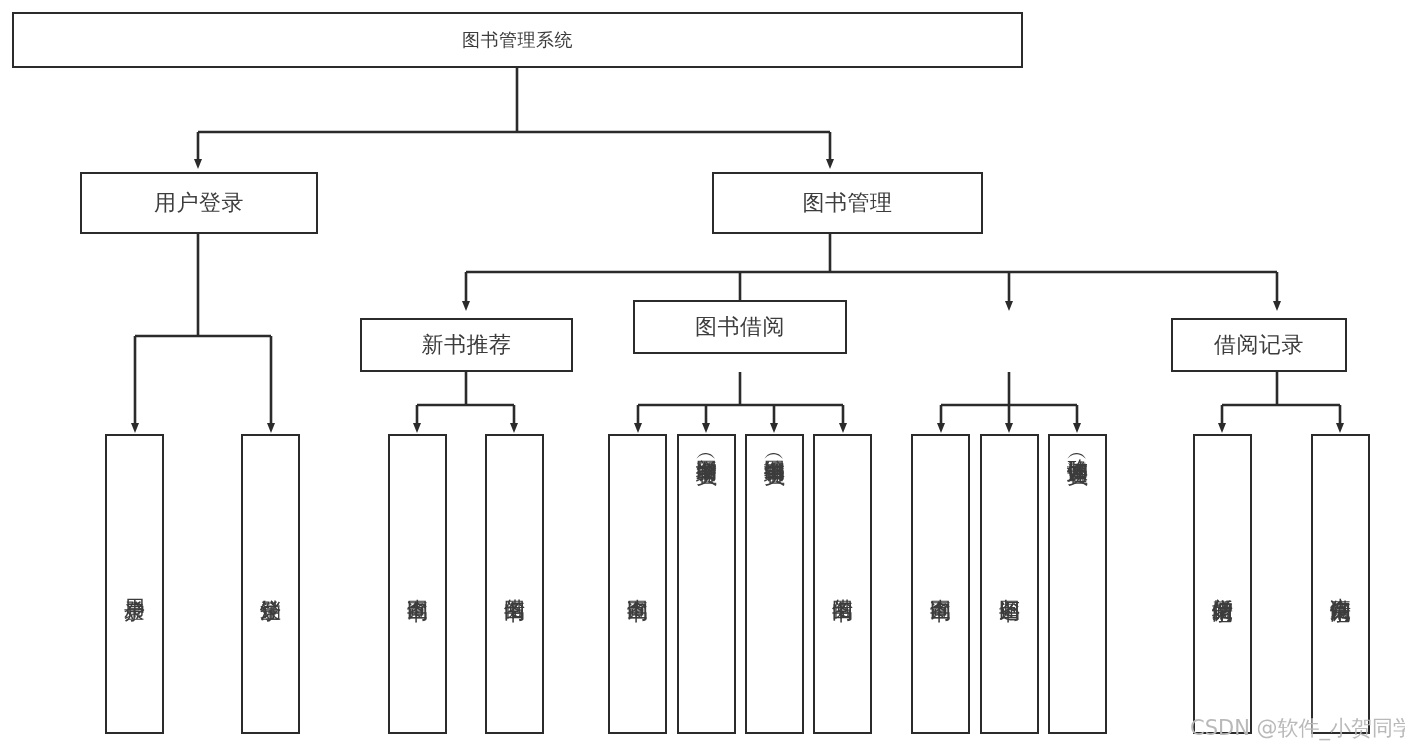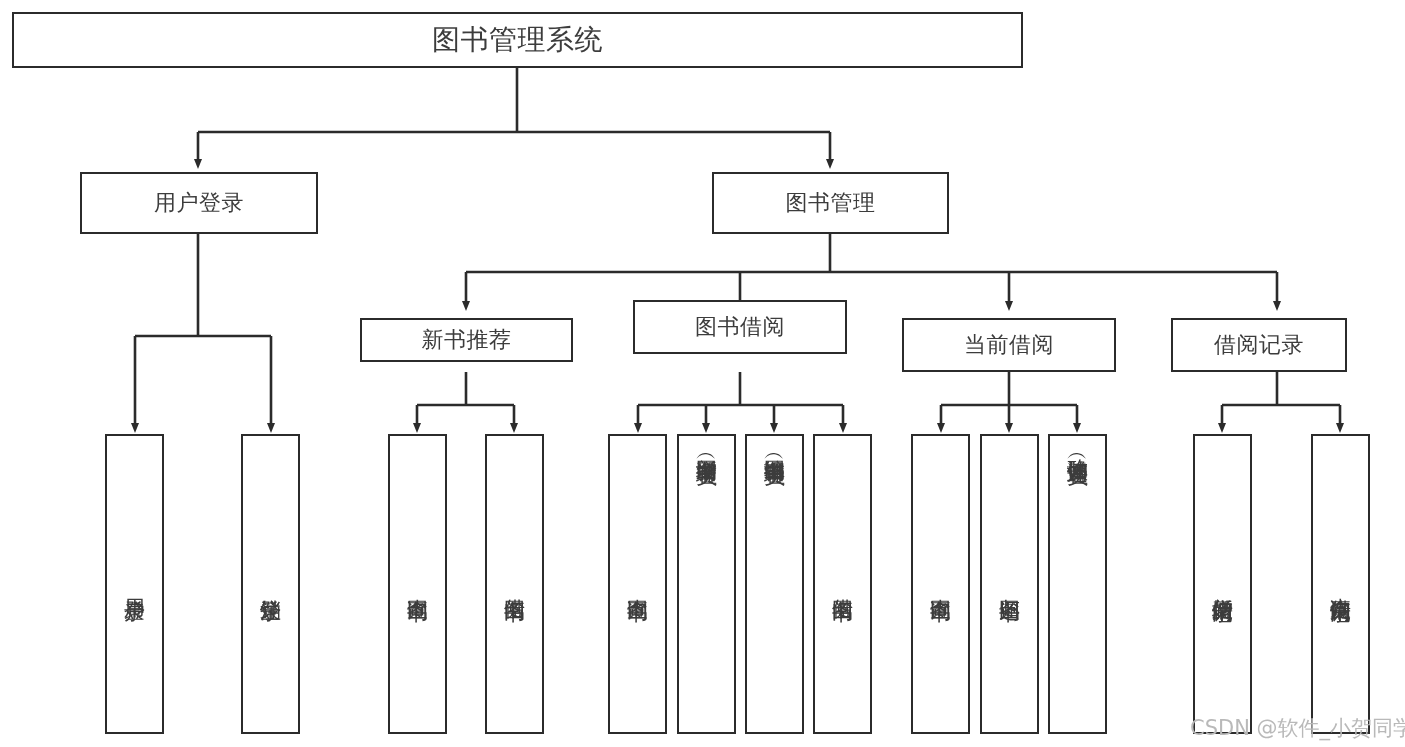--- a/index.html
+++ b/index.html
@@ -40,21 +40,21 @@
     font-family: "DejaVu Sans", "Liberation Sans", sans-serif;
     line-height: 1.0;
     white-space: nowrap;
     text-align: center;
   }
   .node-h .node-label {
     font-size: 22px;
     letter-spacing: 0.5px;
   }
   .node-title .node-label {
-    font-size: 28px;
+    font-size: 18px;
     letter-spacing: 0.5px;
   }
   .node-v {
     align-items: flex-start;
     padding-top: 2px;
   }
   .node-v .node-label {
     writing-mode: vertical-rl;
     text-orientation: upright;
     font-size: 21px;
@@ -132,33 +132,30 @@
     </g>
   </svg>
 
   <div class="node-box node-h node-title" style="left:12px; top:12px; width:1011px; height:56px;">
     <span class="node-label">图书管理系统</span>
   </div>
 
   <div class="node-box node-h" style="left:80px; top:172px; width:238px; height:62px;">
     <span class="node-label">用户登录</span>
   </div>
-  <div class="node-box node-h" style="left:712px; top:172px; width:237px; height:62px;">
+  <div class="node-box node-h" style="left:712px; top:172px; width:271px; height:62px;">
     <span class="node-label">图书管理</span>
   </div>
 
-  <div class="node-box node-h" style="left:360px; top:318px; width:213px; height:44px;">
+  <div class="node-box node-h" style="left:360px; top:318px; width:213px; height:54px;">
     <span class="node-label">新书推荐</span>
   </div>
   <div class="node-box node-h" style="left:633px; top:300px; width:214px; height:54px;">
     <span class="node-label">图书借阅</span>
   </div>
-  <div class="node-box node-h" style="left:902px; top:318px; width:214px; height:54px;">
-    <span class="node-label">当前借阅</span>
-  </div>
   <div class="node-box node-h" style="left:1171px; top:318px; width:176px; height:54px;">
     <span class="node-label">借阅记录</span>
   </div>
 
   <div class="node-box node-v len4" style="left:105px; top:434px; width:59px; height:300px;">
     <span class="node-label">用户登录</span>
   </div>
   <div class="node-box node-v len4" style="left:241px; top:434px; width:59px; height:300px;">
     <span class="node-label">注销登录</span>
   </div>

